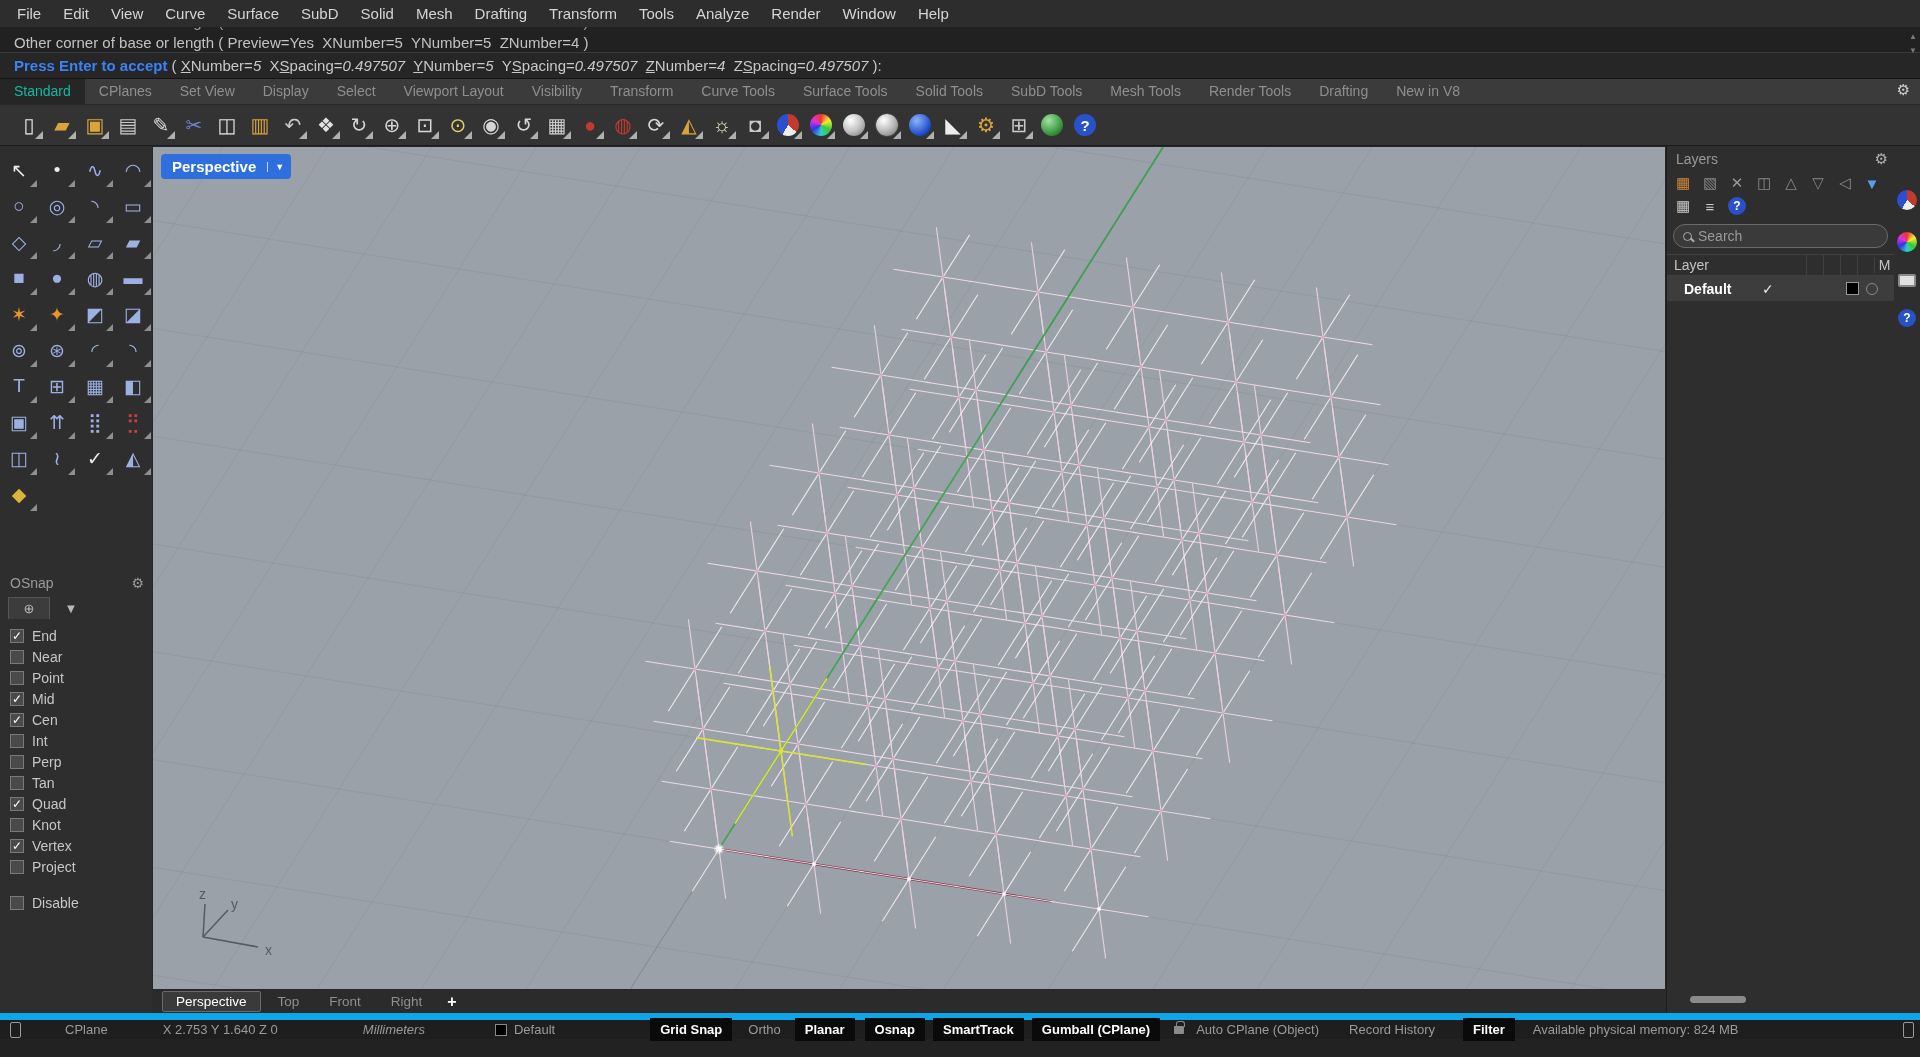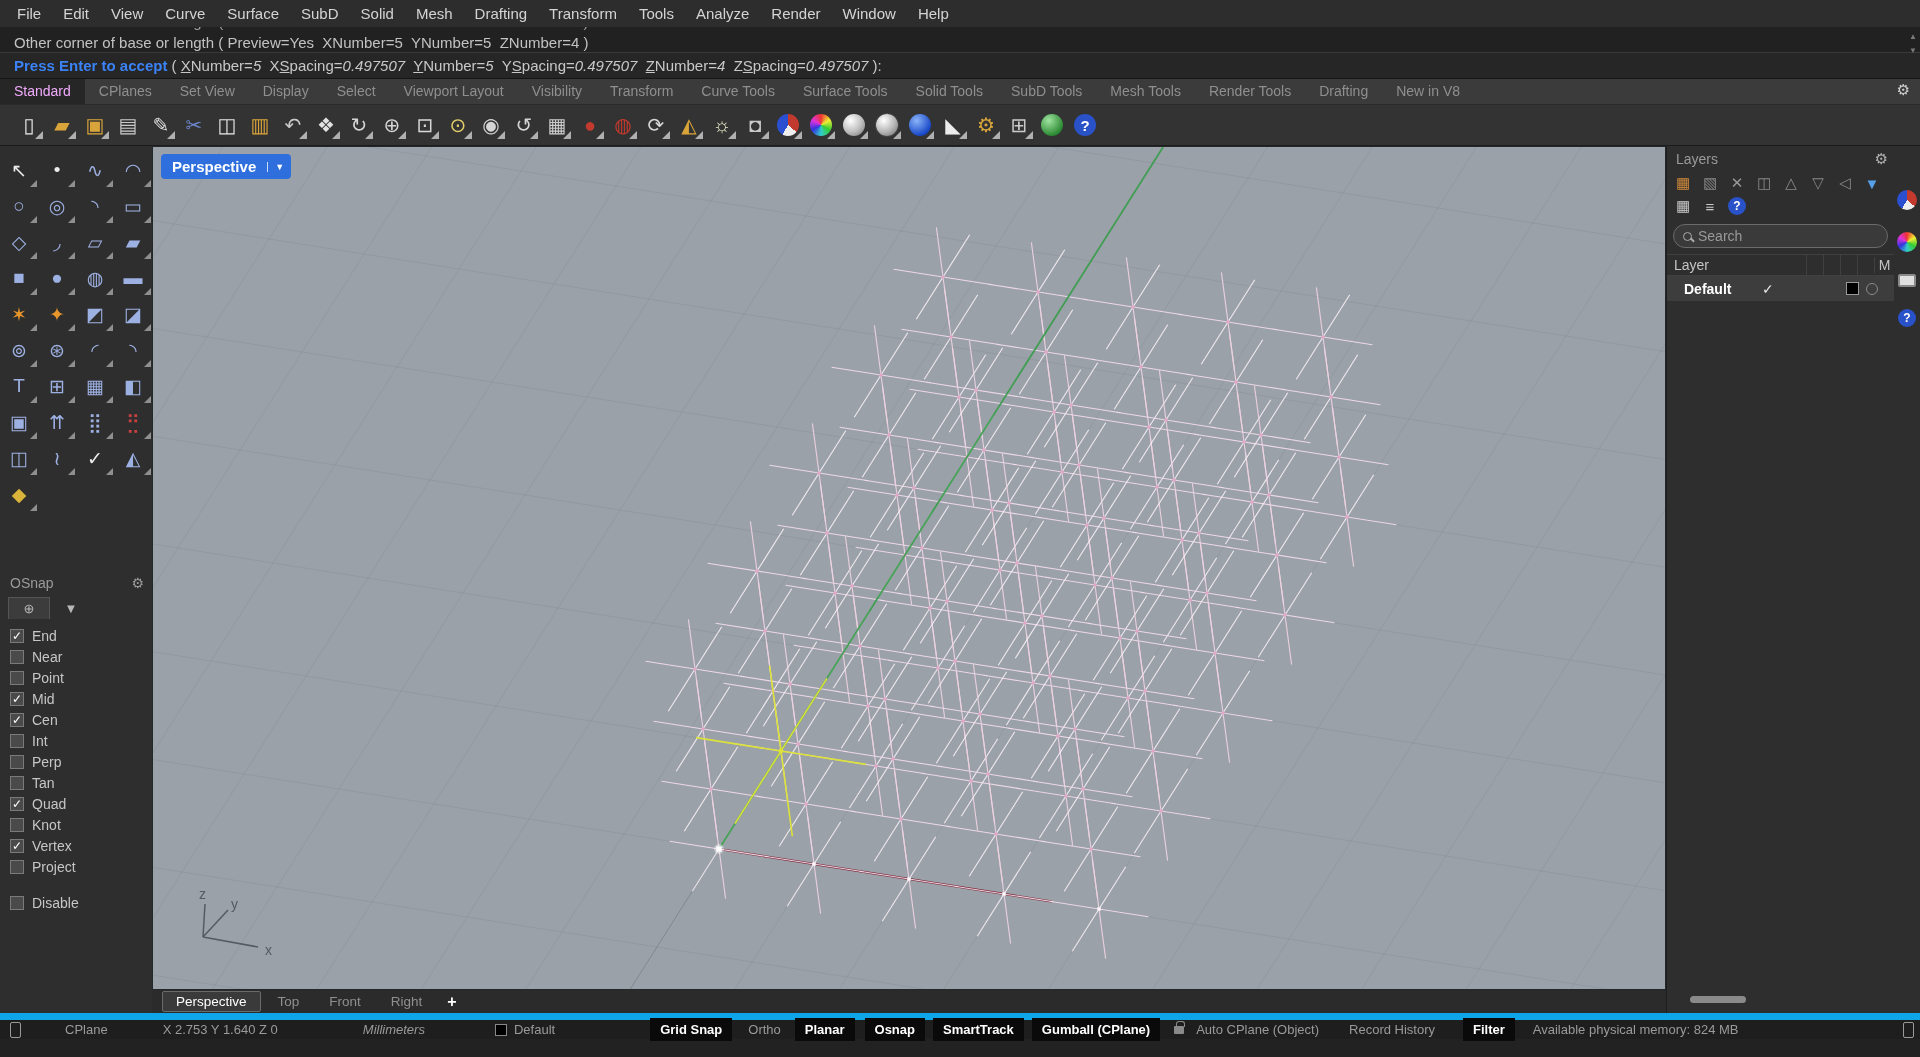--- a/index.html
+++ b/index.html
@@ -21,21 +21,21 @@
   .cmd-prompt b { color:#3b82f6; }
   .cmd-prompt i { font-style:italic; }
   .opt u { text-decoration:underline; }
   .cmd-scroll { position:absolute; right:3px; top:6px; display:flex; flex-direction:column; gap:6px;
     color:#7a7a7a; font-size:8px; line-height:8px; }
 
   
   .tabbar { height:25px; background:#3b3b3b; display:flex; align-items:stretch;
     font-size:14px; color:#8f8f8f; }
   .tab { padding:4px 14px; cursor:default; }
-  .tab.active { background:#262626; color:#f0abfc; }
+  .tab.active { background:#262626; color:#14b8a6; }
   .tabbar-gear { margin-left:auto; padding:2px 10px 0 0; color:#cfcfcf; font-size:15px; }
 
   
   .main-toolbar { height:42px; background:#333; display:flex; align-items:center;
     padding-left:14px; gap:3px; border-top:1px solid #2a2a2a; border-bottom:1px solid #1c1c1c; }
   .tb-icon { width:30px; height:30px; display:flex; align-items:center; justify-content:center;
     font-size:20px; position:relative; }
   .fly { position:absolute; right:1px; bottom:1px; width:0; height:0; border-style:solid;
     border-width:0 0 8px 8px; border-color:transparent transparent #b0b0b0 transparent; }
   .shape { width:22px; height:22px; border-radius:50%; }

